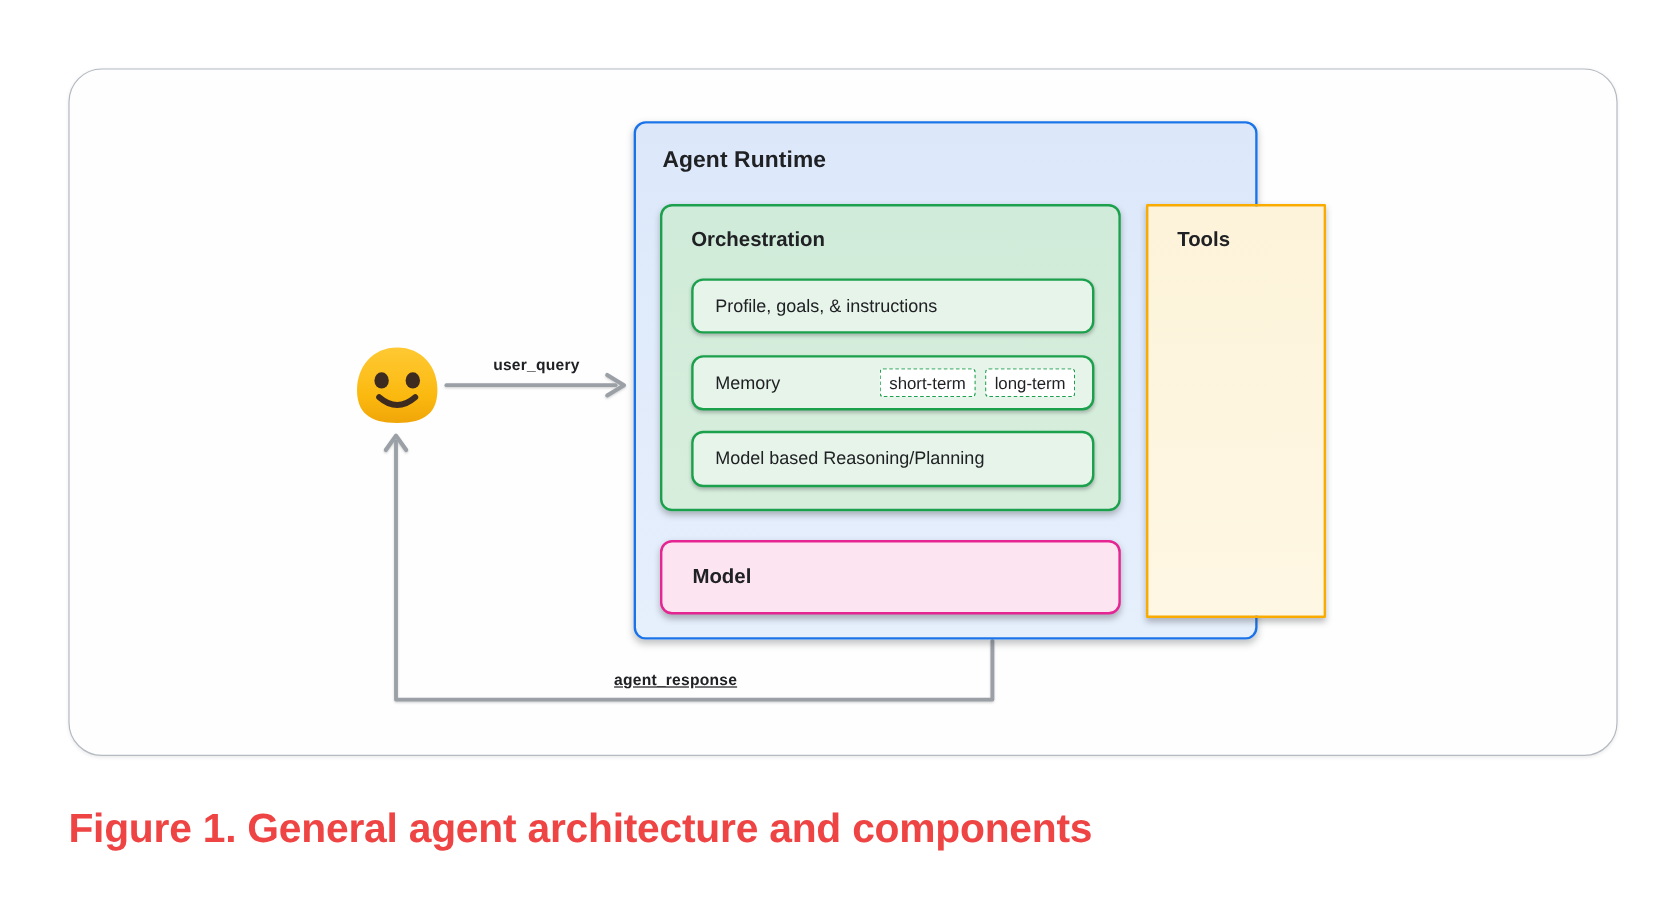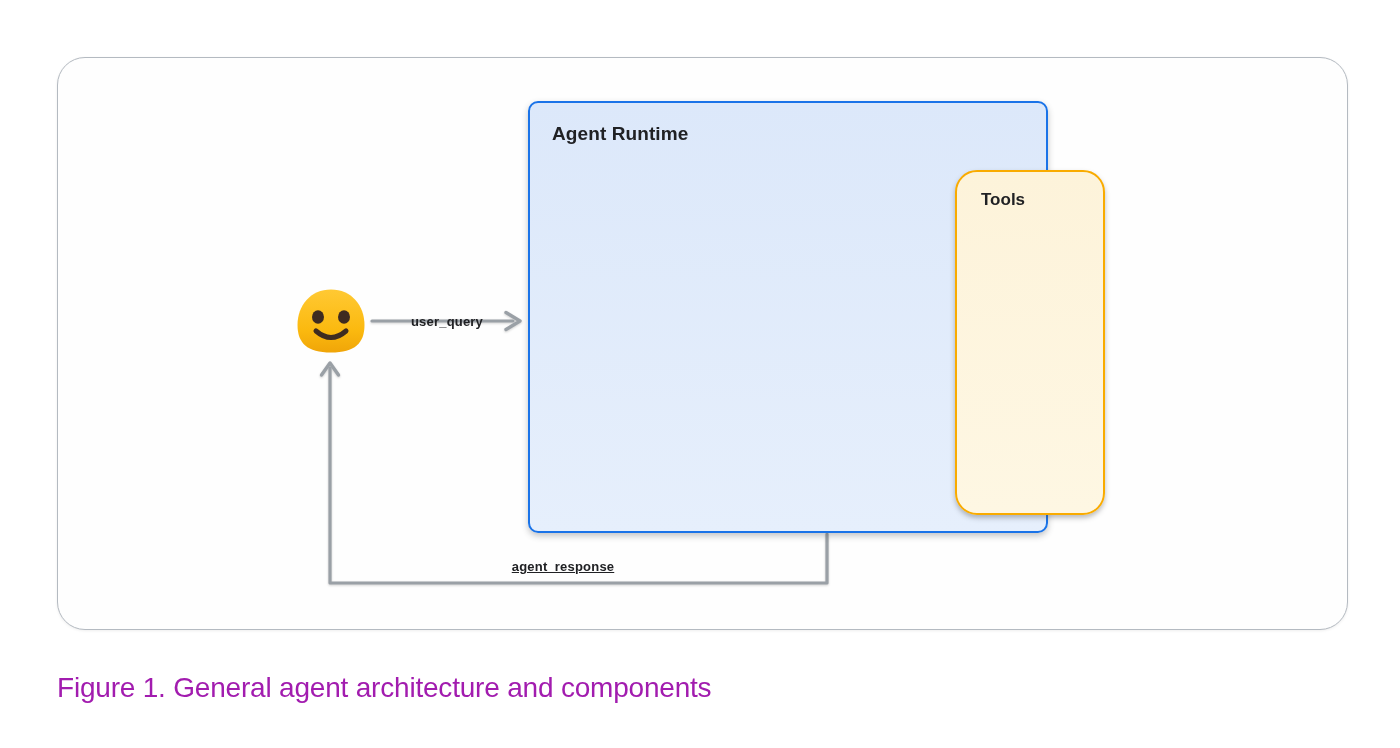--- a/index.html
+++ b/index.html
@@ -22,21 +22,21 @@
   }
 
   
   svg.arrows { position: absolute; left: 0; top: 0; width: 1400px; height: 748px; pointer-events: none; }
   .arrow-stroke { stroke: #9aa0a6; fill: none; }
 
   .flow-label {
     position: absolute; font-size: 13px; font-weight: 600; color: #202124;
     text-align: center; letter-spacing: 0.2px;
   }
-  .flow-label.user-query { left: 387px; top: 314px; width: 120px; }
+  .flow-label.user-query { left: 387px; top: 296px; width: 120px; }
   .flow-label.agent-response { left: 483px; top: 559px; width: 160px; text-decoration: underline; }
 
   
   .emoji { position: absolute; left: 293px; top: 287px; width: 76px; height: 68px; }
 
   
   .agent-runtime {
     position: absolute; left: 528px; top: 101px; width: 520px; height: 432px;
     background: linear-gradient(180deg, #dce8fa 0%, #e6effc 100%);
     border: 2px solid #1a73e8; border-radius: 10px;
@@ -82,31 +82,31 @@
     background: #fce4f1;
     border: 2.5px solid #e52592; border-radius: 10px;
     box-shadow: 0 3px 5px rgba(60,64,67,0.35);
     display: flex; align-items: center; padding-left: 25px;
     font-size: 17px; font-weight: 600; color: #202124;
   }
 
   .tools-box {
     position: absolute; left: 425px; top: 67px; width: 150px; height: 345px;
     background: linear-gradient(180deg, #fdf3da 0%, #fef7e3 100%);
-    border: 2px solid #f9ab00; border-radius: 22px;
+    border: 2px solid #f9ab00; border-radius: 1px;
     box-shadow: 0 3px 5px rgba(60,64,67,0.35);
   }
   .tools-title {
     position: absolute; left: 24px; top: 18px;
     font-size: 17px; font-weight: 600; color: #202124;
   }
 
   .caption {
     position: absolute; left: 57px; top: 672px;
-    font-size: 28px; font-weight: 400; color: #a21caf; letter-spacing: -0.2px;
+    font-size: 34px; font-weight: 700; color: #ef4444; letter-spacing: -0.2px;
   }
 </style>
 </head>
 <body>
 
 <div class="stage">
 
   <div class="canvas"></div>
 
   <svg class="arrows" viewBox="0 0 1400 748">
@@ -137,21 +137,43 @@
     </defs>
     <path d="M38 2.5 C17.5 2.5 4.5 18.5 4.5 38 C4.5 56 14 65.5 38 65.5 C62 65.5 71.5 56 71.5 38 C71.5 18.5 58.5 2.5 38 2.5 Z" fill="url(#blobGrad)"></path>
     <ellipse cx="25" cy="30" rx="6" ry="6.8" fill="#3e2b20"></ellipse>
     <ellipse cx="51" cy="30" rx="6" ry="6.8" fill="#3e2b20"></ellipse>
     <path d="M 23 44 Q 38 57 53 44" stroke="#3e2b20" stroke-width="5" stroke-linecap="round" fill="none"></path>
   </svg>
 
   <div class="agent-runtime">
     <div class="runtime-title">Agent Runtime</div>
 
+    <div class="orchestration">
+      <div class="orch-title">Orchestration</div>
 
+      <div class="orch-item profile">
+        <span>Profile, goals, &amp; instructions</span>
+      </div>
+
+      <div class="orch-item memory">
+        <span>Memory</span>
+        <span class="chips">
+          <span class="chip">short-term</span>
+          <span class="chip">long-term</span>
+        </span>
+      </div>
+
+      <div class="orch-item reasoning">
+        <span>Model based Reasoning/Planning</span>
+      </div>
+    </div>
+
+    <div class="model-box">
+      <span>Model</span>
+    </div>
 
     <div class="tools-box">
       <div class="tools-title">Tools</div>
     </div>
   </div>
 
   <div class="caption">Figure 1. General agent architecture and components</div>
 
 </div>
 

